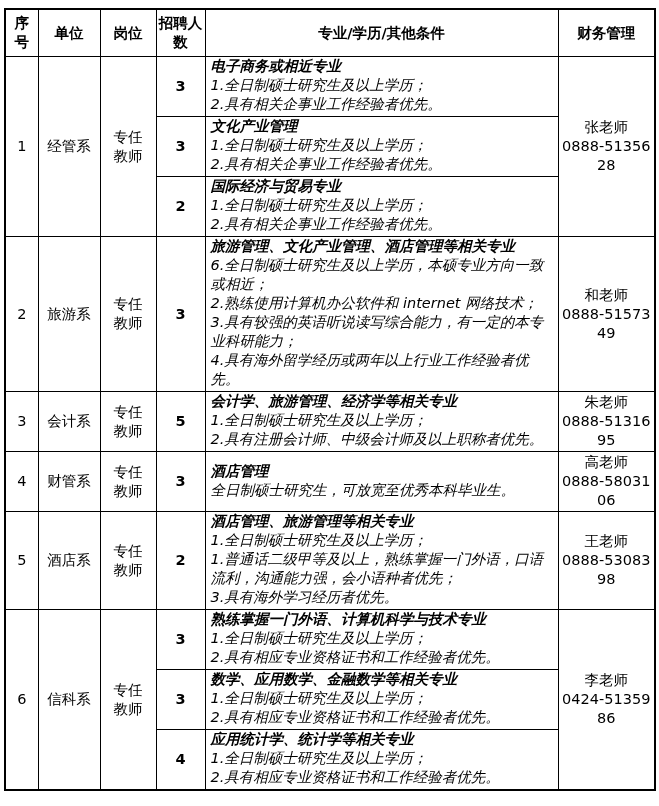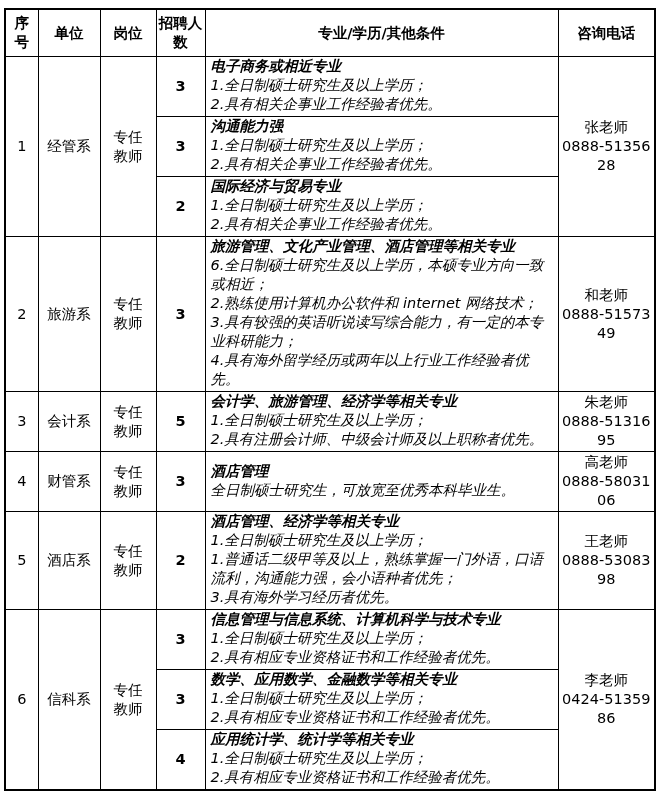--- a/index.html
+++ b/index.html
@@ -72,21 +72,21 @@
       <col style="width:353px">
       <col style="width:97px">
   </colgroup>
   <thead>
     <tr>
       <th>序号</th>
       <th>单位</th>
       <th>岗位</th>
       <th>招聘人数</th>
       <th>专业/学历/其他条件</th>
-      <th>咨询电话</th>
+      <th>财务管理</th>
     </tr>
   </thead>
   <tbody>
 
     <tr>
       <td class="c" rowspan="3">1</td>
       <td class="c" rowspan="3">经管系</td>
       <td class="pos" rowspan="3">专任教师</td>
       <td class="count">3</td>
       <td class="req">
@@ -95,21 +95,21 @@
         <div>2.具有相关企事业工作经验者优先。</div>
       </td>
       <td class="contact" rowspan="3">
         <div>张老师</div>
         <div>0888-5135628</div>
       </td>
     </tr>
     <tr>
       <td class="count">3</td>
       <td class="req">
-        <div class="major">沟通能力强</div>
+        <div class="major">文化产业管理</div>
         <div>1.全日制硕士研究生及以上学历；</div>
         <div>2.具有相关企事业工作经验者优先。</div>
       </td>
     </tr>
     <tr>
       <td class="count">2</td>
       <td class="req">
         <div class="major">国际经济与贸易专业</div>
         <div>1.全日制硕士研究生及以上学历；</div>
         <div>2.具有相关企事业工作经验者优先。</div>
@@ -164,38 +164,38 @@
         <div>0888-5803106</div>
       </td>
     </tr>
 
     <tr>
       <td class="c">5</td>
       <td class="c">酒店系</td>
       <td class="pos">专任教师</td>
       <td class="count">2</td>
       <td class="req">
-        <div class="major">酒店管理、经济学等相关专业</div>
+        <div class="major">酒店管理、旅游管理等相关专业</div>
         <div>1.全日制硕士研究生及以上学历；</div>
         <div>1.普通话二级甲等及以上，熟练掌握一门外语，口语流利，沟通能力强，会小语种者优先；</div>
         <div>3.具有海外学习经历者优先。</div>
       </td>
       <td class="contact">
         <div>王老师</div>
         <div>0888-5308398</div>
       </td>
     </tr>
 
     <tr>
       <td class="c" rowspan="3">6</td>
       <td class="c" rowspan="3">信科系</td>
       <td class="pos" rowspan="3">专任教师</td>
       <td class="count">3</td>
       <td class="req">
-        <div class="major">信息管理与信息系统、计算机科学与技术专业</div>
+        <div class="major">熟练掌握一门外语、计算机科学与技术专业</div>
         <div>1.全日制硕士研究生及以上学历；</div>
         <div>2.具有相应专业资格证书和工作经验者优先。</div>
       </td>
       <td class="contact" rowspan="3">
         <div>李老师</div>
         <div>0424-5135986</div>
       </td>
     </tr>
     <tr>
       <td class="count">3</td>

